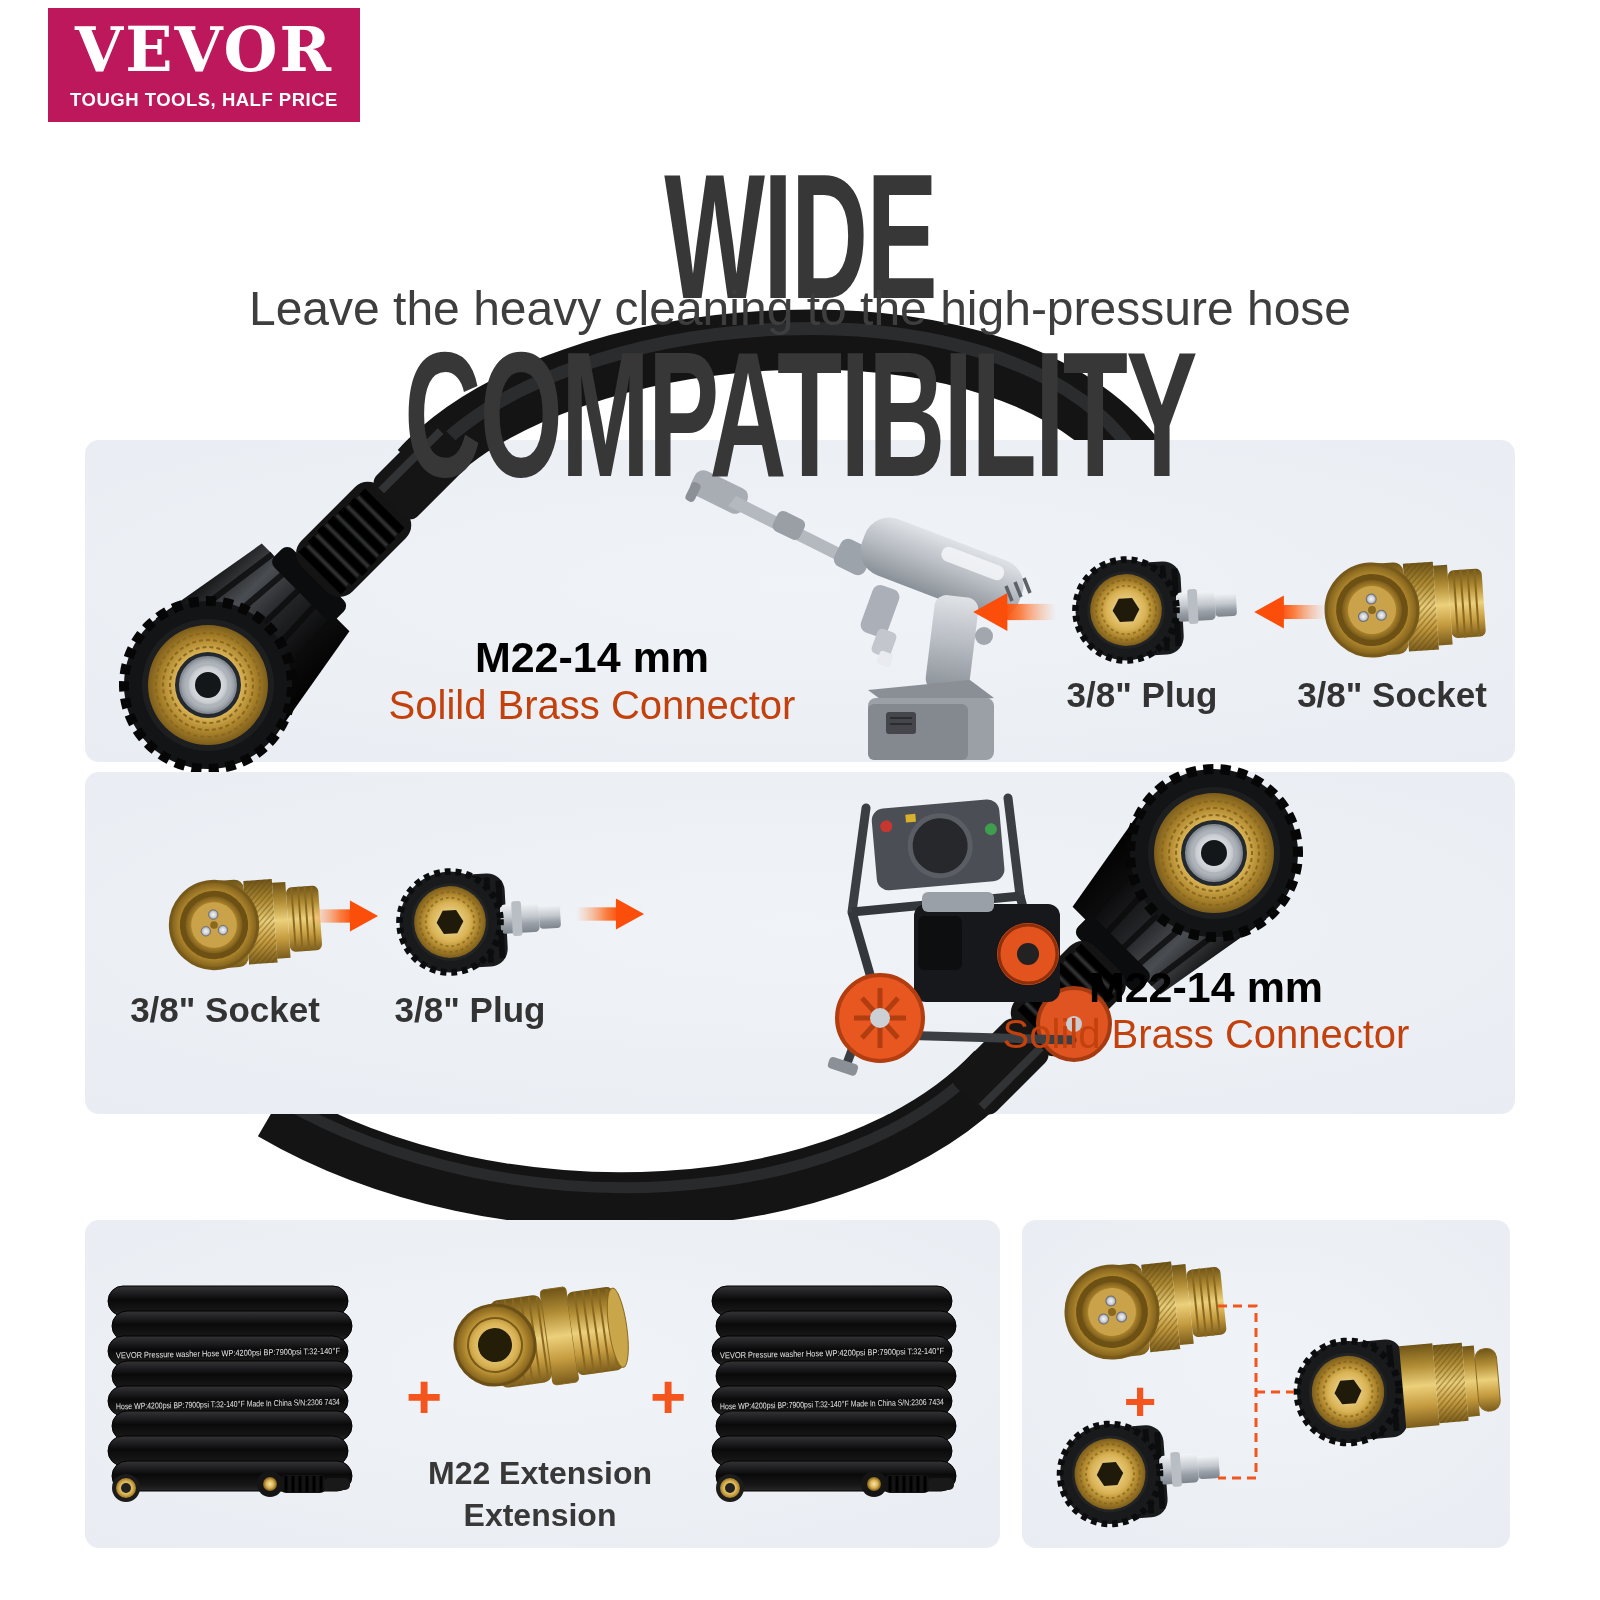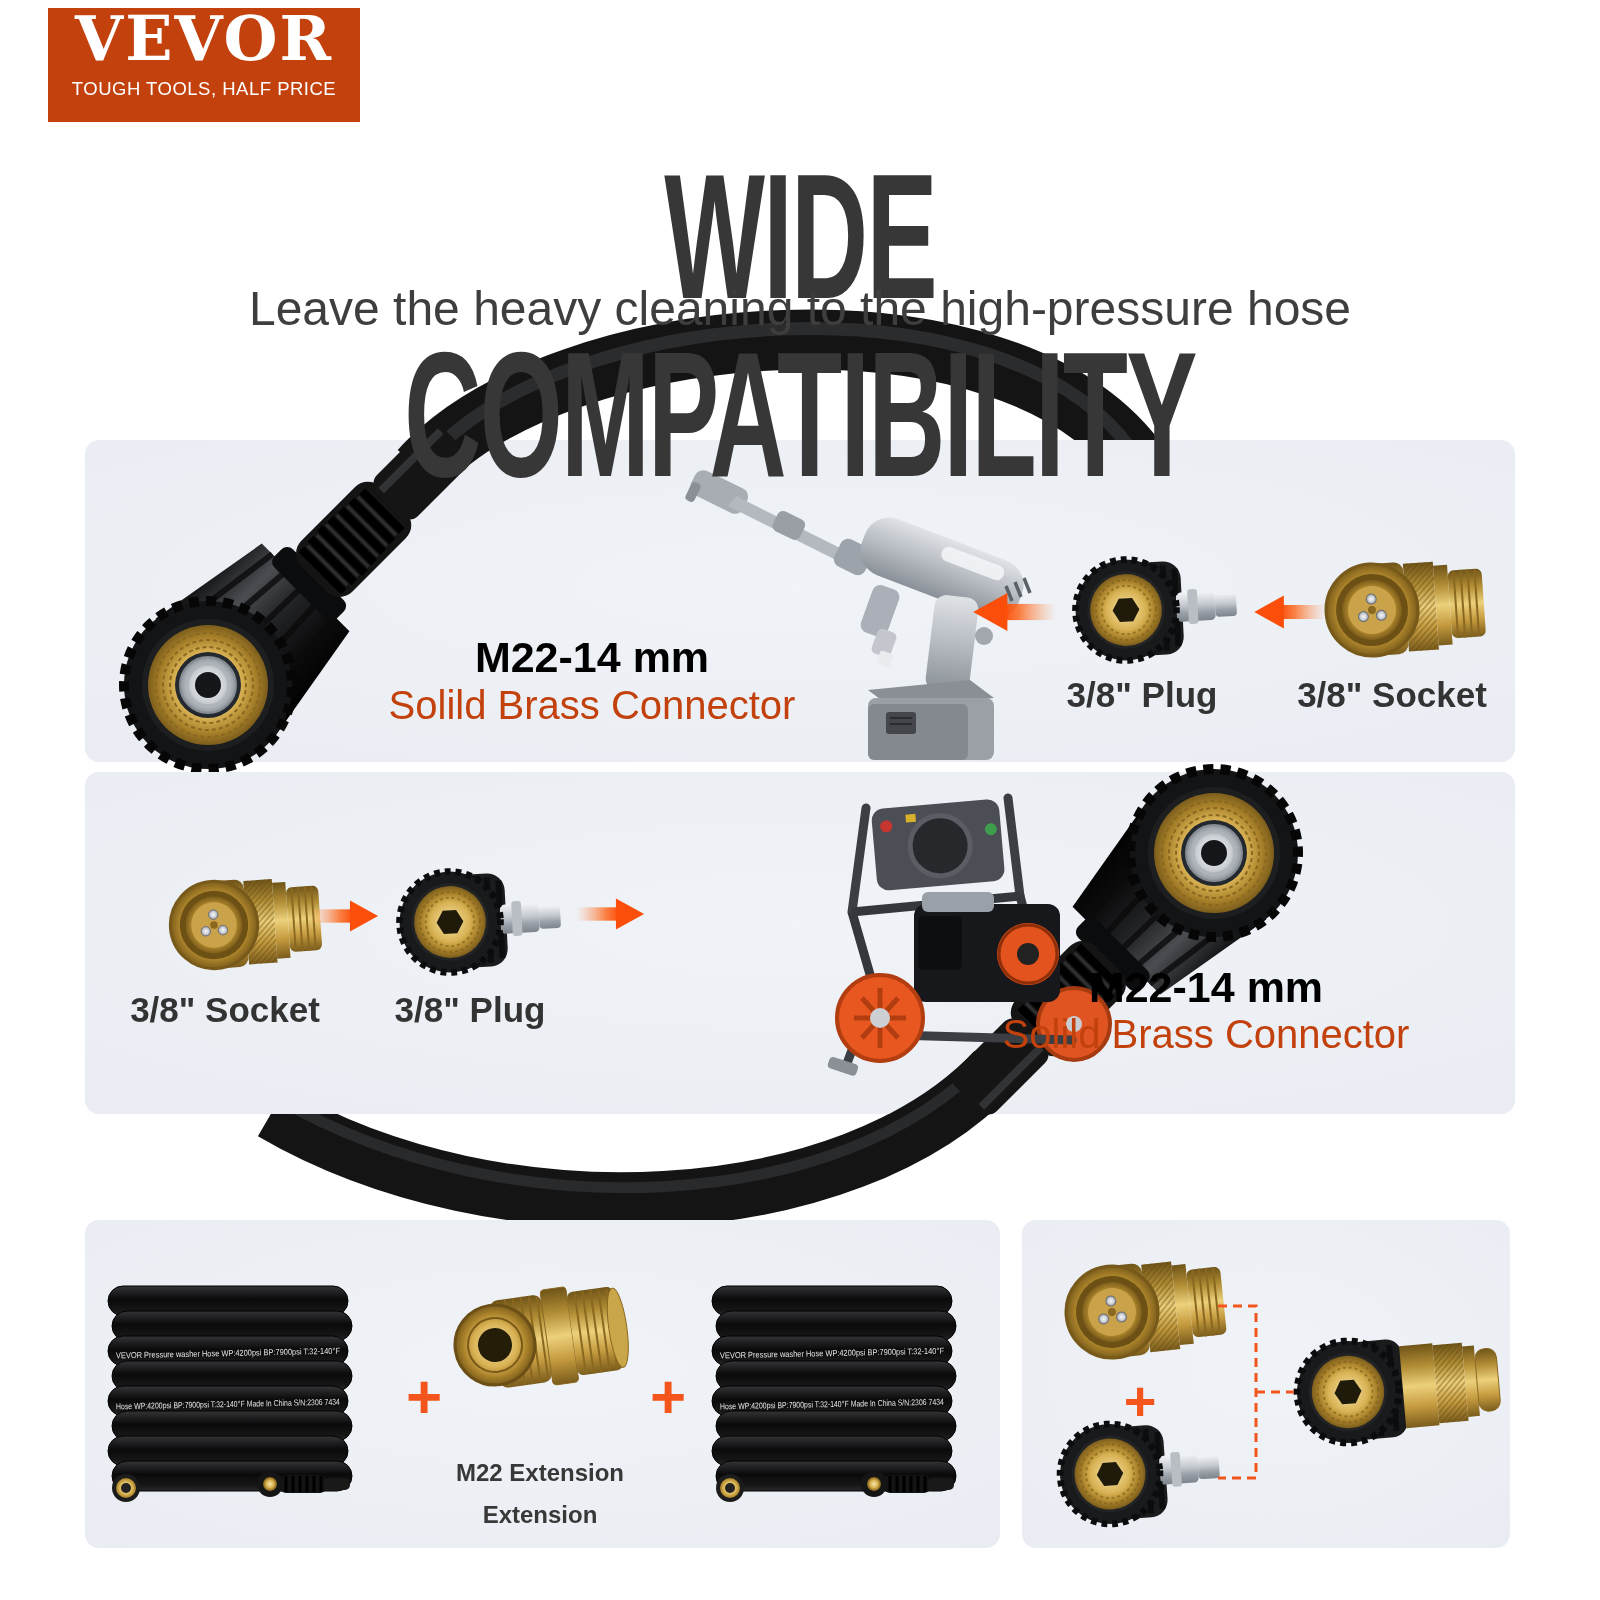--- a/index.html
+++ b/index.html
@@ -1,34 +1,34 @@
 <!DOCTYPE html>
 <html><head>
 <meta charset="utf-8">
 <style>
   html,body{margin:0;padding:0;background:#fff;}
   .stage{position:relative;width:1600px;height:1600px;background:#ffffff;overflow:hidden;
          font-family:"Liberation Sans",sans-serif;}
   .stage svg.scene{position:absolute;left:0;top:0;}
   .abs{position:absolute;transform:translate(-50%,-50%);white-space:nowrap;pointer-events:none;}
-  .logo-box{position:absolute;left:48px;top:8px;width:312px;height:114px;background:#c2410c;
-            display:flex;flex-direction:column;align-items:center;justify-content:flex-start;}
+  .logo-box{position:absolute;left:48px;top:8px;width:312px;height:114px;background:#be185d;
+            display:flex;flex-direction:column;align-items:center;justify-content:center;}
   .logo-brand{font-family:"DejaVu Serif",serif;font-weight:bold;color:#fff;font-size:62px;
               line-height:1;letter-spacing:2px;}
-  .logo-tag{font-family:"Liberation Sans",sans-serif;font-weight:normal;color:#fff;font-size:18.5px;
+  .logo-tag{font-family:"Liberation Sans",sans-serif;font-weight:bold;color:#fff;font-size:18.5px;
             letter-spacing:.5px;margin-top:8px;}
   .title{position:absolute;left:0;top:148px;width:1600px;text-align:center;color:#373737;
          font-weight:bold;font-size:178px;line-height:1;letter-spacing:-3px;}
   .title span{display:inline-block;transform:scaleX(.60);transform-origin:center;}
   .subtitle{position:absolute;left:0;top:280px;width:1600px;text-align:center;color:#3E3E3E;
             font-size:48px;line-height:1.2;}
   .lbl-bold{font-weight:bold;font-size:35px;color:#333;}
   .conn-title{font-weight:bold;font-size:43px;color:#000000;}
   .conn-sub{font-size:40px;color:#c2410c;}
-  .ext-lbl{font-weight:bold;font-size:24px;color:#383838;}
+  .ext-lbl{font-weight:bold;font-size:32px;color:#383838;}
   .plus{font-weight:bold;font-size:62px;color:#F4551C;}
   svg text{font-family:"Liberation Sans",sans-serif;}
 </style>
 </head>
 <body>
 
 <div class="stage">
 
 <svg class="scene" width="1600" height="1600" viewBox="0 0 1600 1600">
   <defs>

